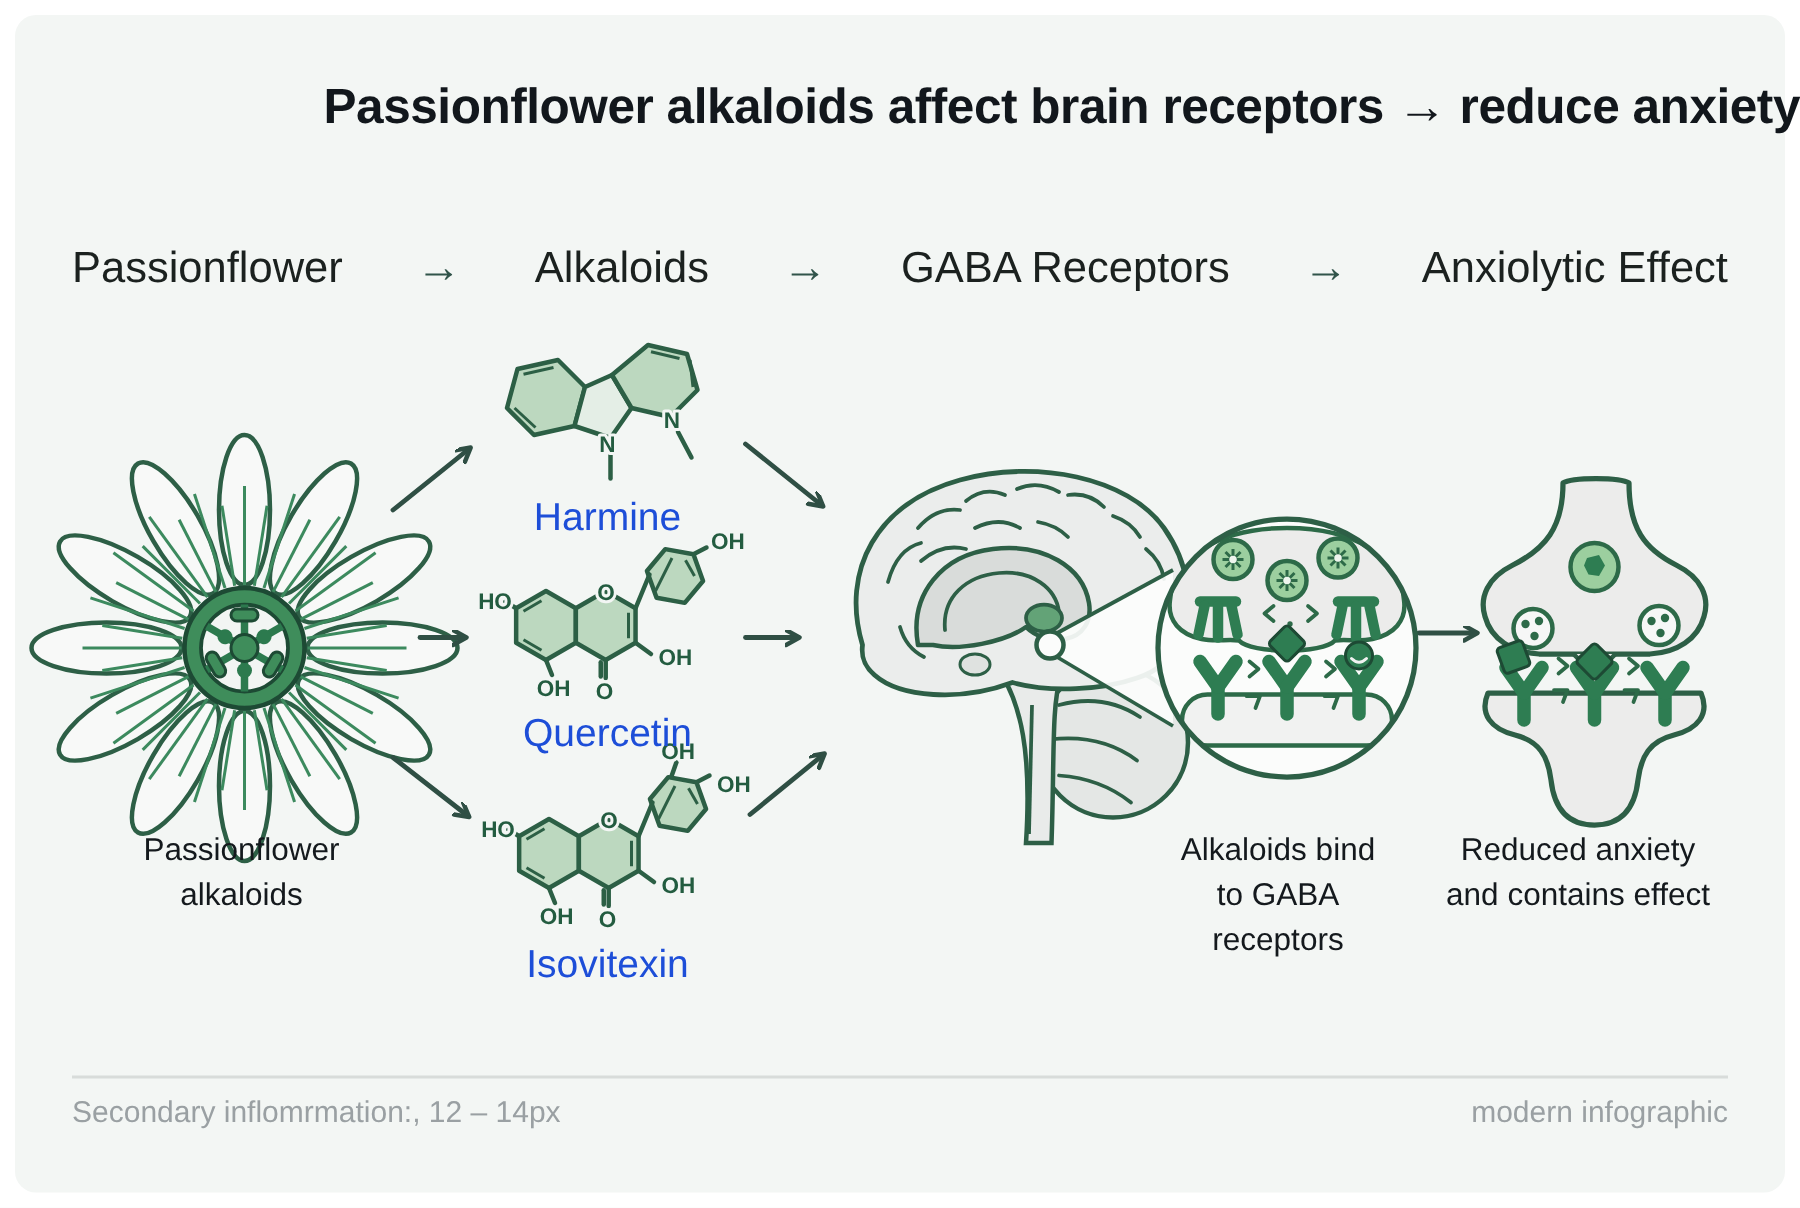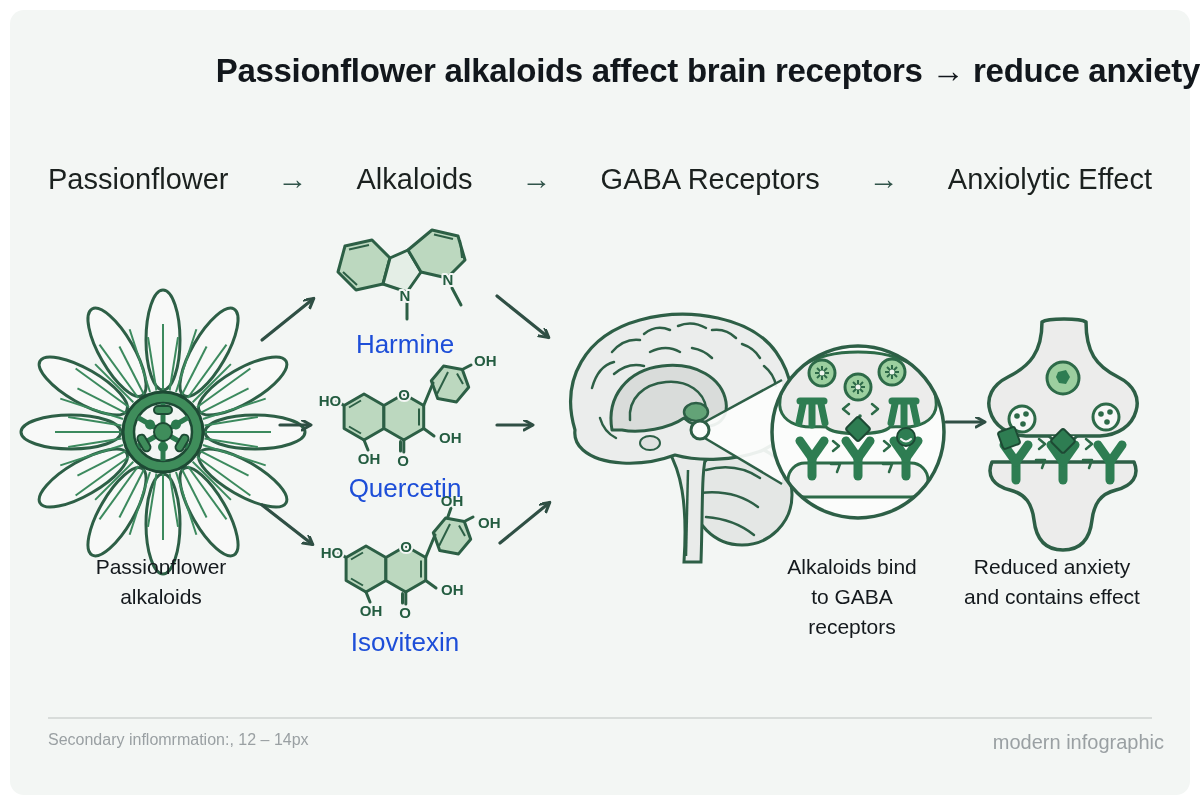--- a/index.html
+++ b/index.html
@@ -5,22 +5,22 @@
   html,body{margin:0;padding:0;background:#ffffff;width:1200px;height:805px;overflow:hidden;
     font-family:"Liberation Sans", sans-serif;}
   .card{position:absolute;left:10px;top:10px;right:10px;bottom:10px;background:#f3f6f4;border-radius:14px;}
   .abs{position:absolute;}
   .title{left:0;right:0;top:52px;text-align:right;font-size:33px;font-weight:700;color:#12171c;letter-spacing:-.3px;}
   .flow{left:48px;right:48px;top:162px;display:flex;justify-content:space-between;align-items:center;
     font-size:29px;color:#1b211f;}
   .flow .arr{color:#31544a;font-size:30px;font-weight:400;}
   .molname{transform:translateX(-50%);font-size:26px;color:#1d4ed8;font-weight:500;white-space:nowrap;}
   .cap{transform:translateX(-50%);text-align:center;font-size:21px;line-height:30px;color:#14191d;white-space:nowrap;}
-  .footer-left{left:48px;top:731px;font-size:16px;color:#9aa0a3;}
-  .footer-right{right:36px;top:731px;font-size:20px;color:#9aa0a3;}
+  .footer-left{left:48px;top:731px;font-size:20px;color:#9aa0a3;}
+  .footer-right{right:48px;top:731px;font-size:20px;color:#9aa0a3;}
   svg#diagram{position:absolute;left:0;top:0;}
   text.atom{font-family:"Liberation Sans",sans-serif;font-size:15px;font-weight:700;fill:#235c40;
     paint-order:stroke;stroke:#f3f6f4;stroke-width:4px;stroke-linejoin:round;}
 </style>
 </head>
 <body>
 
 <div class="card"></div>
 
 <svg id="diagram" width="1200" height="805" viewBox="0 0 1200 805">

